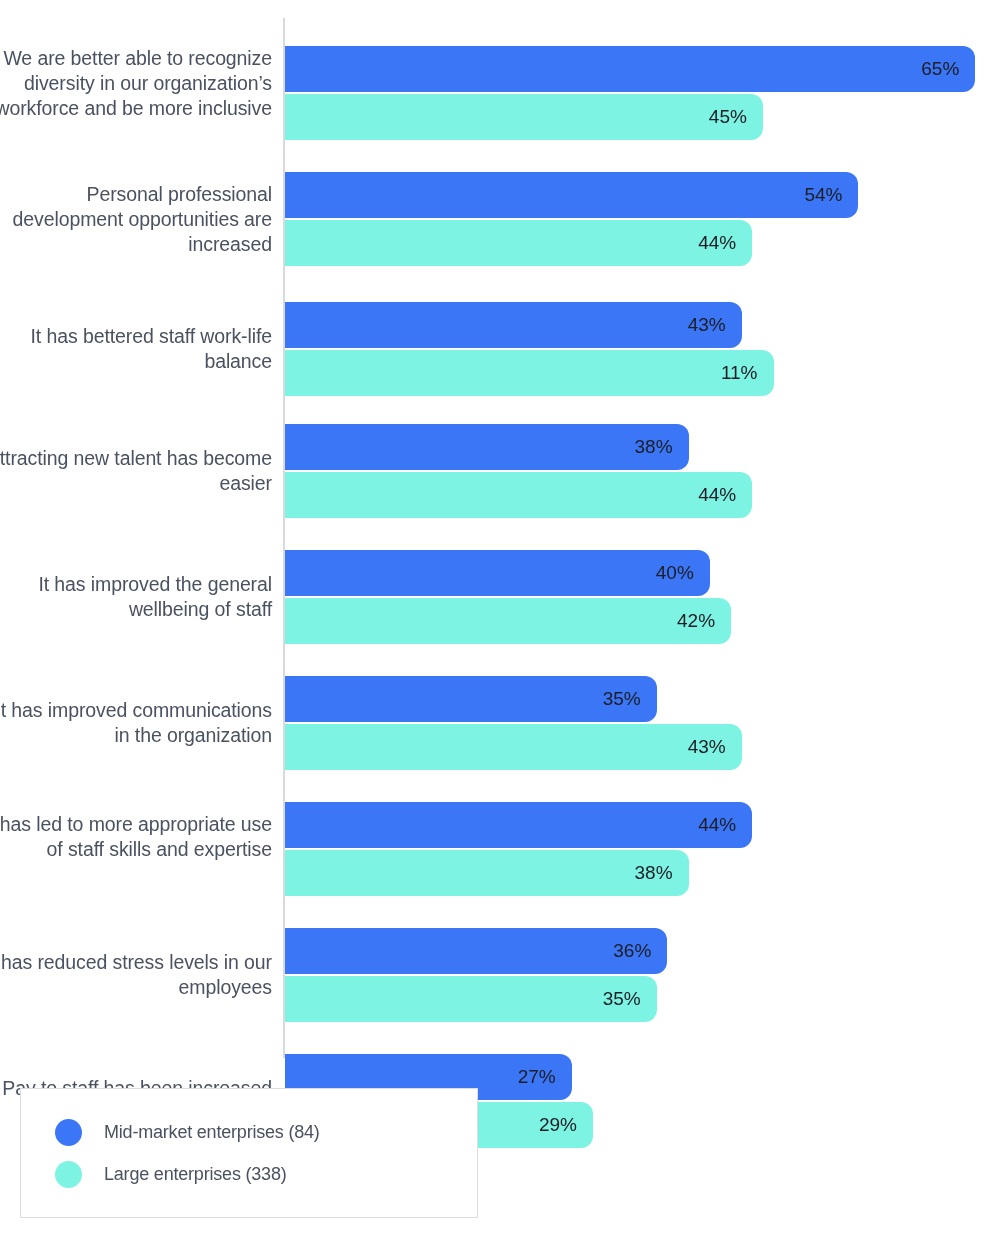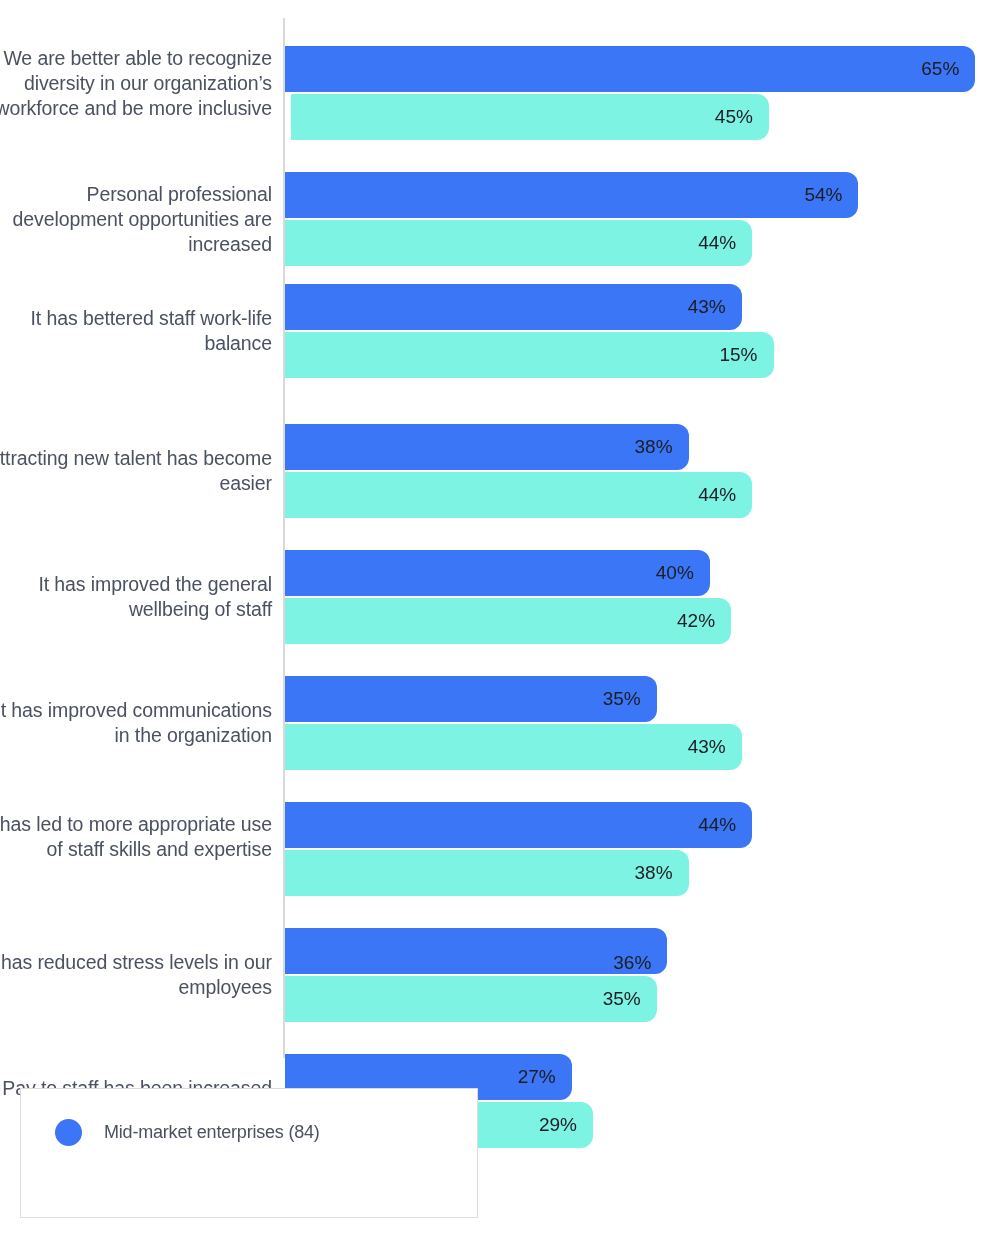--- a/index.html
+++ b/index.html
@@ -135,52 +135,52 @@
     <div id="groups">
         <div class="group" style="top: 46px; height: 94px;">
           <div class="cat-label" style="top: 0px;">We are better able to recognize diversity in our organization’s workforce and be more inclusive</div>
           <div class="bars">
             <div class="bar-row">
               <div class="bar s0" style="width: 690.3px;">
                 <span class="bar-value">65%</span>
               </div>
             </div>
             <div class="bar-row">
-              <div class="bar s1" style="width: 477.9px; margin-left: 6px;">
+              <div class="bar s1" style="width: 477.9px;">
                 <span class="bar-value">45%</span>
               </div>
             </div>
           </div>
         </div>
         <div class="group" style="top: 172px; height: 94px;">
           <div class="cat-label" style="top: 9.5px;">Personal professional development opportunities are increased</div>
           <div class="bars">
             <div class="bar-row">
               <div class="bar s0" style="width: 573.48px; padding-left: 44px;">
                 <span class="bar-value">54%</span>
               </div>
             </div>
             <div class="bar-row">
               <div class="bar s1" style="width: 467.28px;">
                 <span class="bar-value">44%</span>
               </div>
             </div>
           </div>
         </div>
-        <div class="group" style="top: 284px; height: 94px; padding-left: 13px;">
+        <div class="group" style="top: 302px; height: 94px; padding-left: 13px;">
           <div class="cat-label" style="top: 22px;">It has bettered staff work-life balance</div>
           <div class="bars">
             <div class="bar-row">
               <div class="bar s0" style="width: 456.66px;">
                 <span class="bar-value">43%</span>
               </div>
             </div>
             <div class="bar-row">
               <div class="bar s1" style="width: 488.52px;">
-                <span class="bar-value">15%</span>
+                <span class="bar-value">11%</span>
               </div>
             </div>
           </div>
         </div>
         <div class="group" style="top: 424px; height: 94px;">
           <div class="cat-label" style="top: 22px;">Attracting new talent has become easier</div>
           <div class="bars">
             <div class="bar-row">
               <div class="bar s0" style="width: 403.56px;">
                 <span class="bar-value">38%</span>
@@ -235,21 +235,21 @@
               <div class="bar s1" style="width: 403.56px;">
                 <span class="bar-value">38%</span>
               </div>
             </div>
           </div>
         </div>
         <div class="group" style="top: 928px; height: 94px;">
           <div class="cat-label" style="top: 22px;">It has reduced stress levels in our employees</div>
           <div class="bars">
             <div class="bar-row">
-              <div class="bar s0" style="width: 382.32px; align-items: flex-end;">
+              <div class="bar s0" style="width: 382.32px;">
                 <span class="bar-value">36%</span>
               </div>
             </div>
             <div class="bar-row">
               <div class="bar s1" style="width: 371.7px;">
                 <span class="bar-value">35%</span>
               </div>
             </div>
           </div>
         </div>
@@ -269,15 +269,19 @@
           </div>
         </div>
       </div>
   </div>
 
   <div class="legend">
     <div class="legend-item">
       <span class="legend-swatch s0"></span>
       <span class="legend-label">Mid-market enterprises (84)</span>
     </div>
+    <div class="legend-item">
+      <span class="legend-swatch s1"></span>
+      <span class="legend-label">Large enterprises (338)</span>
+    </div>
   </div>
 
 </div>
 
 </body></html>

